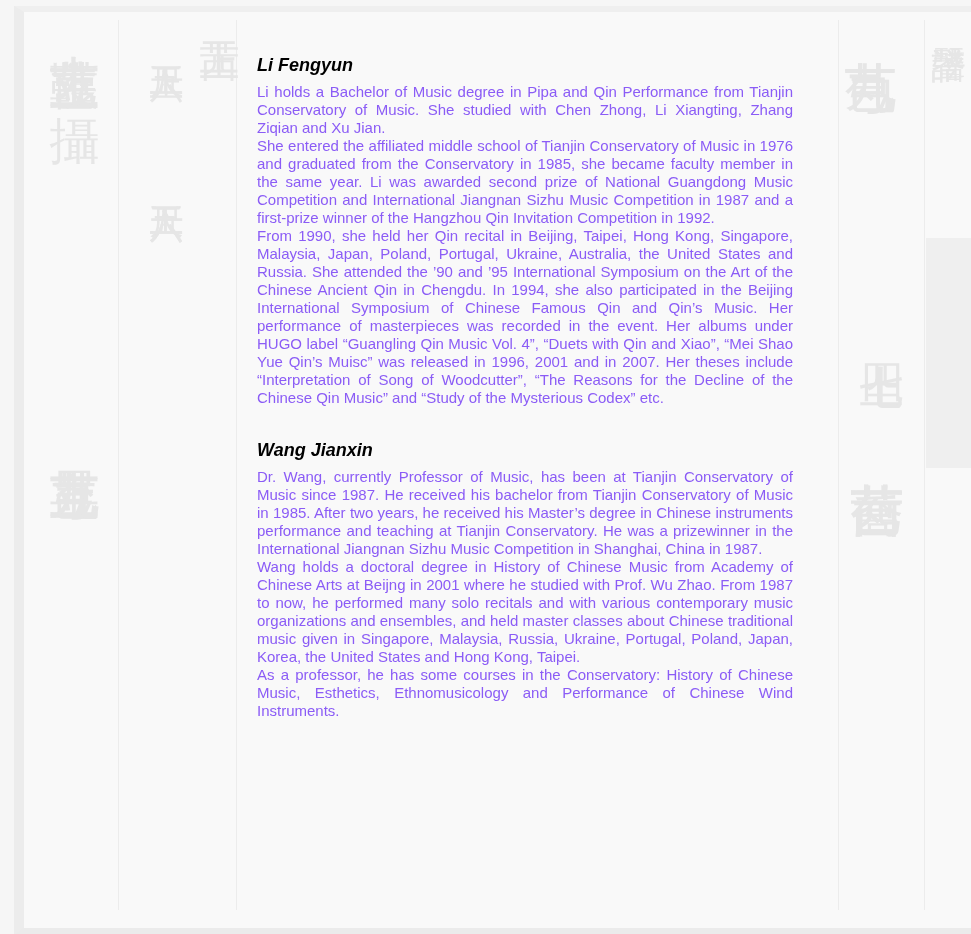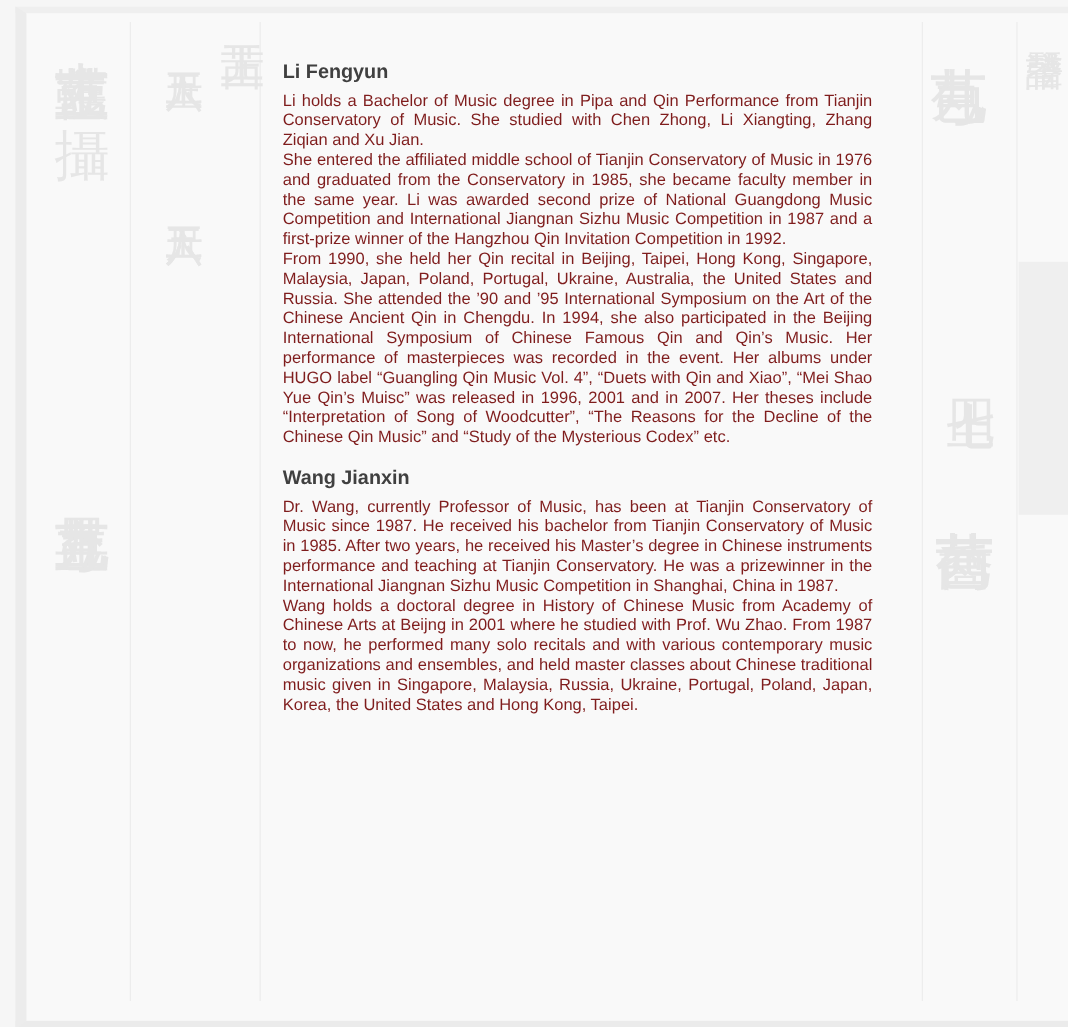--- a/index.html
+++ b/index.html
@@ -28,27 +28,27 @@
   .right-block {
     position: absolute; left: 926px; top: 238px; width: 45px; height: 230px;
     background: #efefef;
   }
   .content {
     position: absolute; left: 257px; top: 54px; width: 536px;
     color: #1f1f1f;
   }
   .name-heading {
     font-weight: bold; font-size: 18px; line-height: 22px;
-    margin: 0 0 7px 0; color: #404040;
+    margin: 0 0 7px 0; color: #000000; font-style: italic;
   }
   .bio p {
     margin: 0; font-size: 15px; line-height: 18px;
-    text-align: justify; color: #7f1d1d;
+    text-align: justify; color: #8b5cf6;
   }
-  .section + .section { margin-top: 16px; }
+  .section + .section { margin-top: 32px; }
 </style>
 </head>
 <body>
 
 <div class="page-bg"></div>
 <div class="outer-frame"></div>
 <div class="col-line" style="left:118px"></div>
 <div class="col-line" style="left:236px"></div>
 <div class="col-line" style="left:838px"></div>
 <div class="col-line" style="left:924px"></div>
@@ -73,15 +73,16 @@
       <p>Li holds a Bachelor of Music degree in Pipa and Qin Performance from Tianjin Conservatory of Music. She studied with Chen Zhong, Li Xiangting, Zhang Ziqian and Xu Jian.</p>
       <p>She entered the affiliated middle school of Tianjin Conservatory of Music in 1976 and graduated from the Conservatory in 1985, she became faculty member in the same year. Li was awarded second prize of National Guangdong Music Competition and International Jiangnan Sizhu Music Competition in 1987 and a first-prize winner of the Hangzhou Qin Invitation Competition in 1992.</p>
       <p>From 1990, she held her Qin recital in Beijing, Taipei, Hong Kong, Singapore, Malaysia, Japan, Poland, Portugal, Ukraine, Australia, the United States and Russia. She attended the ’90 and ’95 International Symposium on the Art of the Chinese Ancient Qin in Chengdu. In 1994, she also participated in the Beijing International Symposium of Chinese Famous Qin and Qin’s Music. Her performance of masterpieces was recorded in the event. Her albums under HUGO label “Guangling Qin Music Vol. 4”, “Duets with Qin and Xiao”, “Mei Shao Yue Qin’s Muisc” was released in 1996, 2001 and in 2007. Her theses include “Interpretation of Song of Woodcutter”, “The Reasons for the Decline of the Chinese Qin Music” and “Study of the Mysterious Codex” etc.</p>
     </div>
   </div>
   <div class="section">
     <h2 class="name-heading">Wang Jianxin</h2>
     <div class="bio">
       <p>Dr. Wang, currently Professor of Music, has been at Tianjin Conservatory of Music since 1987. He received his bachelor from Tianjin Conservatory of Music in 1985. After two years, he received his Master’s degree in Chinese instruments performance and teaching at Tianjin Conservatory. He was a prizewinner in the International Jiangnan Sizhu Music Competition in Shanghai, China in 1987.</p>
       <p>Wang holds a doctoral degree in History of Chinese Music from Academy of Chinese Arts at Beijng in 2001 where he studied with Prof. Wu Zhao. From 1987 to now, he performed many solo recitals and with various contemporary music organizations and ensembles, and held master classes about Chinese traditional music given in Singapore, Malaysia, Russia, Ukraine, Portugal, Poland, Japan, Korea, the United States and Hong Kong, Taipei.</p>
+      <p>As a professor, he has some courses in the Conservatory: History of Chinese Music, Esthetics, Ethnomusicology and Performance of Chinese Wind Instruments.</p>
     </div>
   </div>
 </div>
 
 </body></html>

